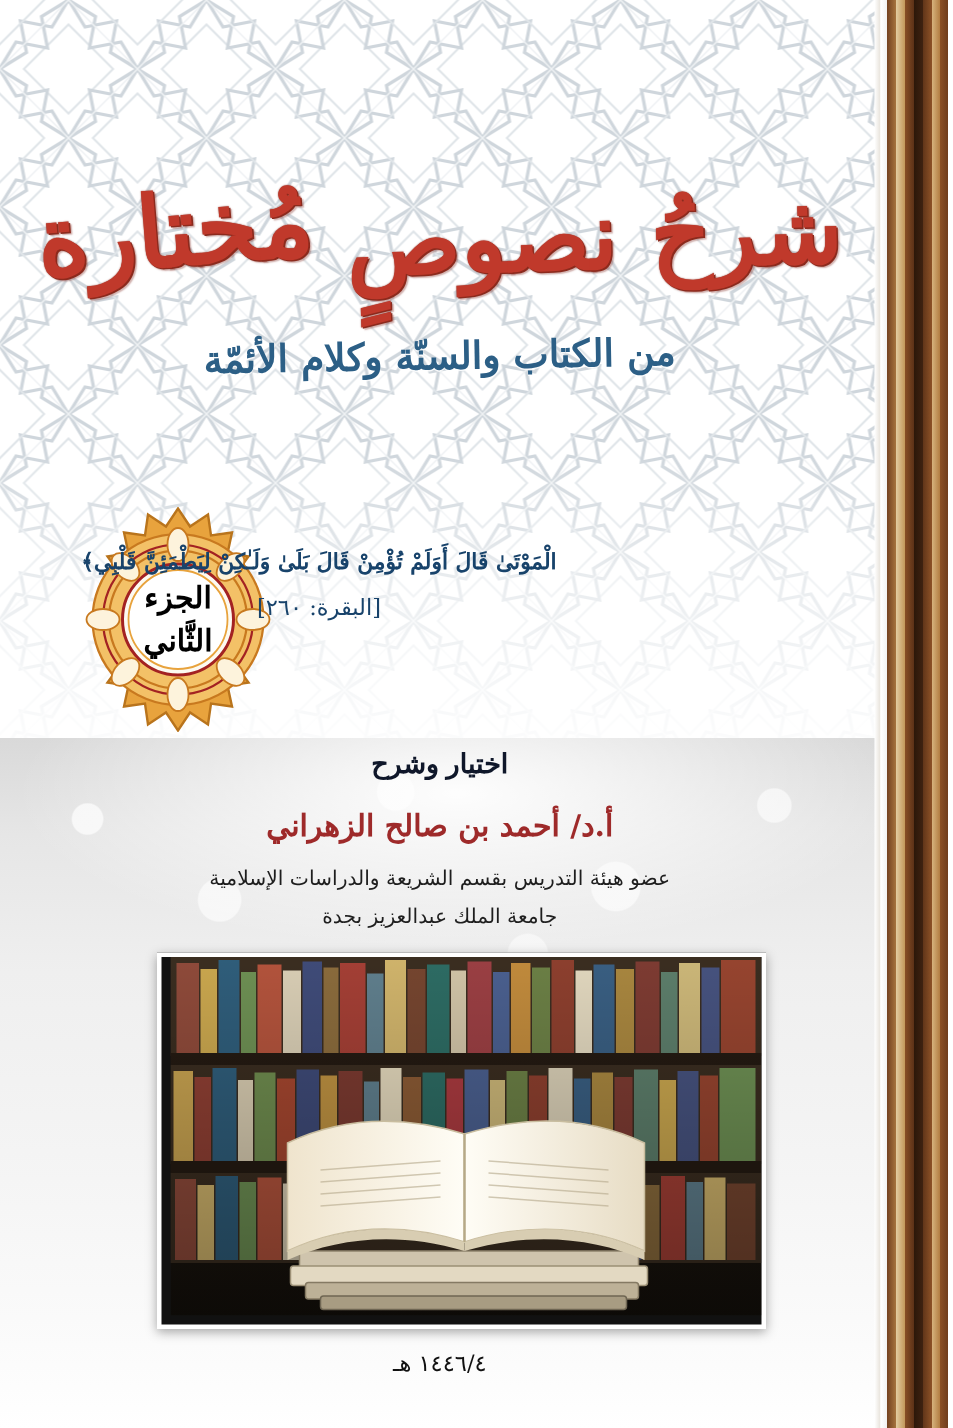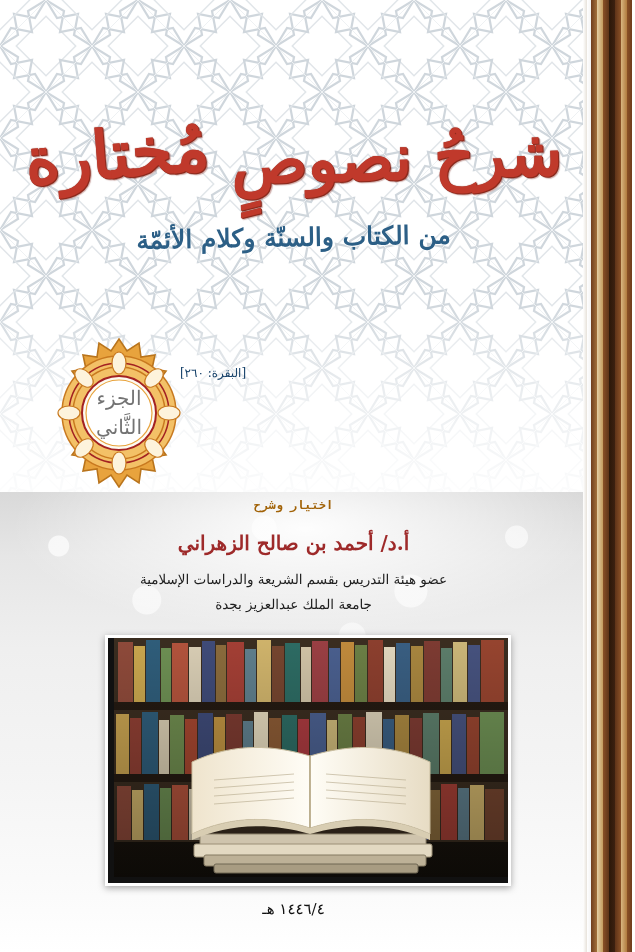--- a/index.html
+++ b/index.html
@@ -132,23 +132,23 @@
     height: 150px;
   }
   .rosette .label {
     position: absolute;
     left: 0; top: 0;
     width: 150px; height: 150px;
     display: flex;
     flex-direction: column;
     align-items: center;
     justify-content: center;
-    color: #737373;
-    font-family: "DejaVu Serif", "Liberation Serif", serif;
-    font-weight: 400;
+    color: #000000;
+    font-family: "DejaVu Serif", "Liberation Serif", serif;
+    font-weight: 700;
     font-size: 20px;
     line-height: 1.45;
     direction: rtl;
     text-align: right;
   }
 
   
   .ayah-block {
     position: absolute;
     right: 214px;
@@ -164,21 +164,21 @@
     line-height: 2.05;
     color: #18436b;
     font-weight: 700;
   }
   .ayah-intro {
     color: #18436b;
     font-weight: 700;
   }
   .ayah-ref {
     margin-top: 6px;
-    font-size: 12px;
+    font-size: 15px;
     color: #18436b;
     text-align: center;
     font-family: "DejaVu Serif", "Liberation Serif", serif;
   }
 
   
   .lower-bg {
     position: absolute;
     left: 0;
     top: 492px;
@@ -205,24 +205,24 @@
   
   .author-block {
     position: absolute;
     left: 0;
     top: 498px;
     width: 587px;
     text-align: center;
     direction: rtl;
   }
   .selection-label {
-    font-family: Liberation Mono, monospace;
-    font-size: 12px;
-    font-weight: 700;
-    color: #a16207;
+    font-family: Liberation Sans, sans-serif;
+    font-size: 18px;
+    font-weight: 700;
+    color: #0f172a;
     margin-bottom: 18px;
   }
   .author-name {
     font-family: "DejaVu Serif", "Liberation Serif", serif;
     font-size: 20px;
     font-weight: 700;
     color: #9e2a2a;
     margin-bottom: 12px;
   }
   .author-affil {
@@ -327,20 +327,21 @@
           <circle r="33" fill="#ffffff" stroke="#e8a33d" stroke-width="1.2"></circle>
         </g>
       </svg>
       <div class="label">
         <span>الجزء</span>
         <span>الثَّاني</span>
       </div>
     </div>
 
     <div class="ayah-block">
+      <div class="ayah-line">الْمَوْتَىٰ قَالَ أَوَلَمْ تُؤْمِنْ قَالَ بَلَىٰ وَلَـٰكِنْ لِيَطْمَئِنَّ قَلْبِي﴾</div>
       <div class="ayah-ref">[البقرة: ٢٦٠]</div>
     </div>
 
     <div class="lower-bg"></div>
     <div class="noise"></div>
 
     <div class="author-block">
       <div class="selection-label">اختيار وشرح</div>
       <div class="author-name">أ.د/ أحمد بن صالح الزهراني</div>
       <div class="author-affil">عضو هيئة التدريس بقسم الشريعة والدراسات الإسلامية</div>

